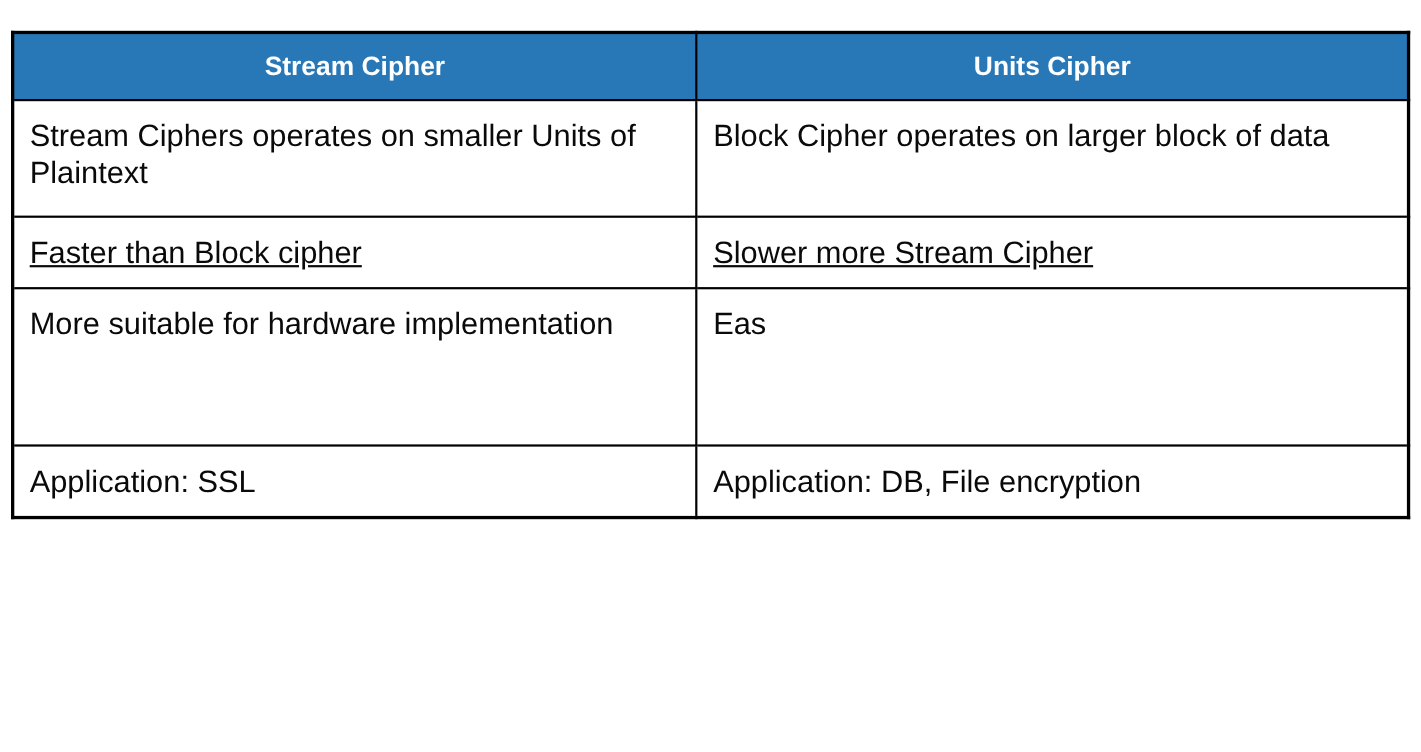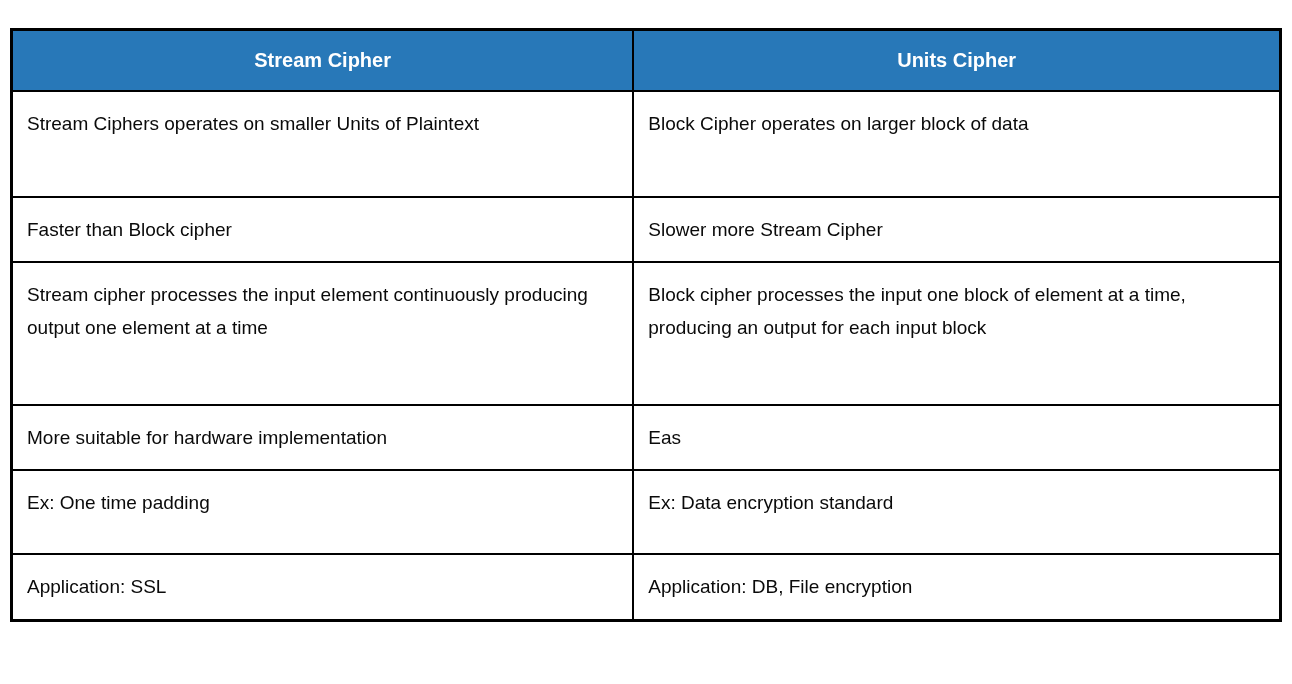--- a/index.html
+++ b/index.html
@@ -24,39 +24,39 @@
     width: 1272px;
     border-collapse: collapse;
     table-layout: fixed;
     border: 3px solid #000000;
   }
   table.cmp-table col.c-left  { width: 49%; }
   table.cmp-table col.c-right { width: 51%; }
   table.cmp-table th {
     background: #2878b8;
     color: #ffffff;
-    font-size: 20px;
+    font-size: 24px;
     font-weight: bold;
     text-align: center;
     vertical-align: middle;
     height: 59px;
     border: 2px solid #000000;
     padding: 0;
   }
   table.cmp-table td {
     border: 2px solid #000000;
-    font-size: 19px;
+    font-size: 28px;
     line-height: 33px;
     vertical-align: top;
     text-align: left;
     padding: 15px 18px 15px 14px;
     background: #ffffff;
   }
   tbody tr:nth-child(1) { height: 106px; }
-  tbody tr:nth-child(2) { height: 61px;  }
+  tbody tr:nth-child(2) { height: 61px; text-decoration: underline;  }
   tbody tr:nth-child(3) { height: 143px; }
   tbody tr:nth-child(4) { height: 61px;  }
   tbody tr:nth-child(5) { height: 84px;  }
   tbody tr:nth-child(6) { height: 66px;  }
   tbody tr:nth-child(7) { height: 64px;  }
 </style>
 </head>
 <body>
 
 <div class="page">
@@ -74,30 +74,22 @@
     <tbody>
       <tr>
         <td>Stream Ciphers operates on smaller Units of Plaintext</td>
         <td>Block Cipher operates on larger block of data</td>
       </tr>
       <tr>
         <td>Faster than Block cipher</td>
         <td>Slower more Stream Cipher</td>
       </tr>
       <tr>
-        <td>Stream cipher processes the input element continuously producing output one element at a time</td>
-        <td>Block cipher processes the input one block of element at a time, producing an output for each input block</td>
-      </tr>
-      <tr>
         <td>More suitable for hardware implementation</td>
         <td>Eas</td>
-      </tr>
-      <tr>
-        <td>Ex: One time padding</td>
-        <td>Ex: Data encryption standard</td>
       </tr>
       <tr>
         <td>Application: SSL</td>
         <td>Application: DB, File encryption</td>
       </tr>
     </tbody>
   </table>
 </div>
 
 </body></html>

